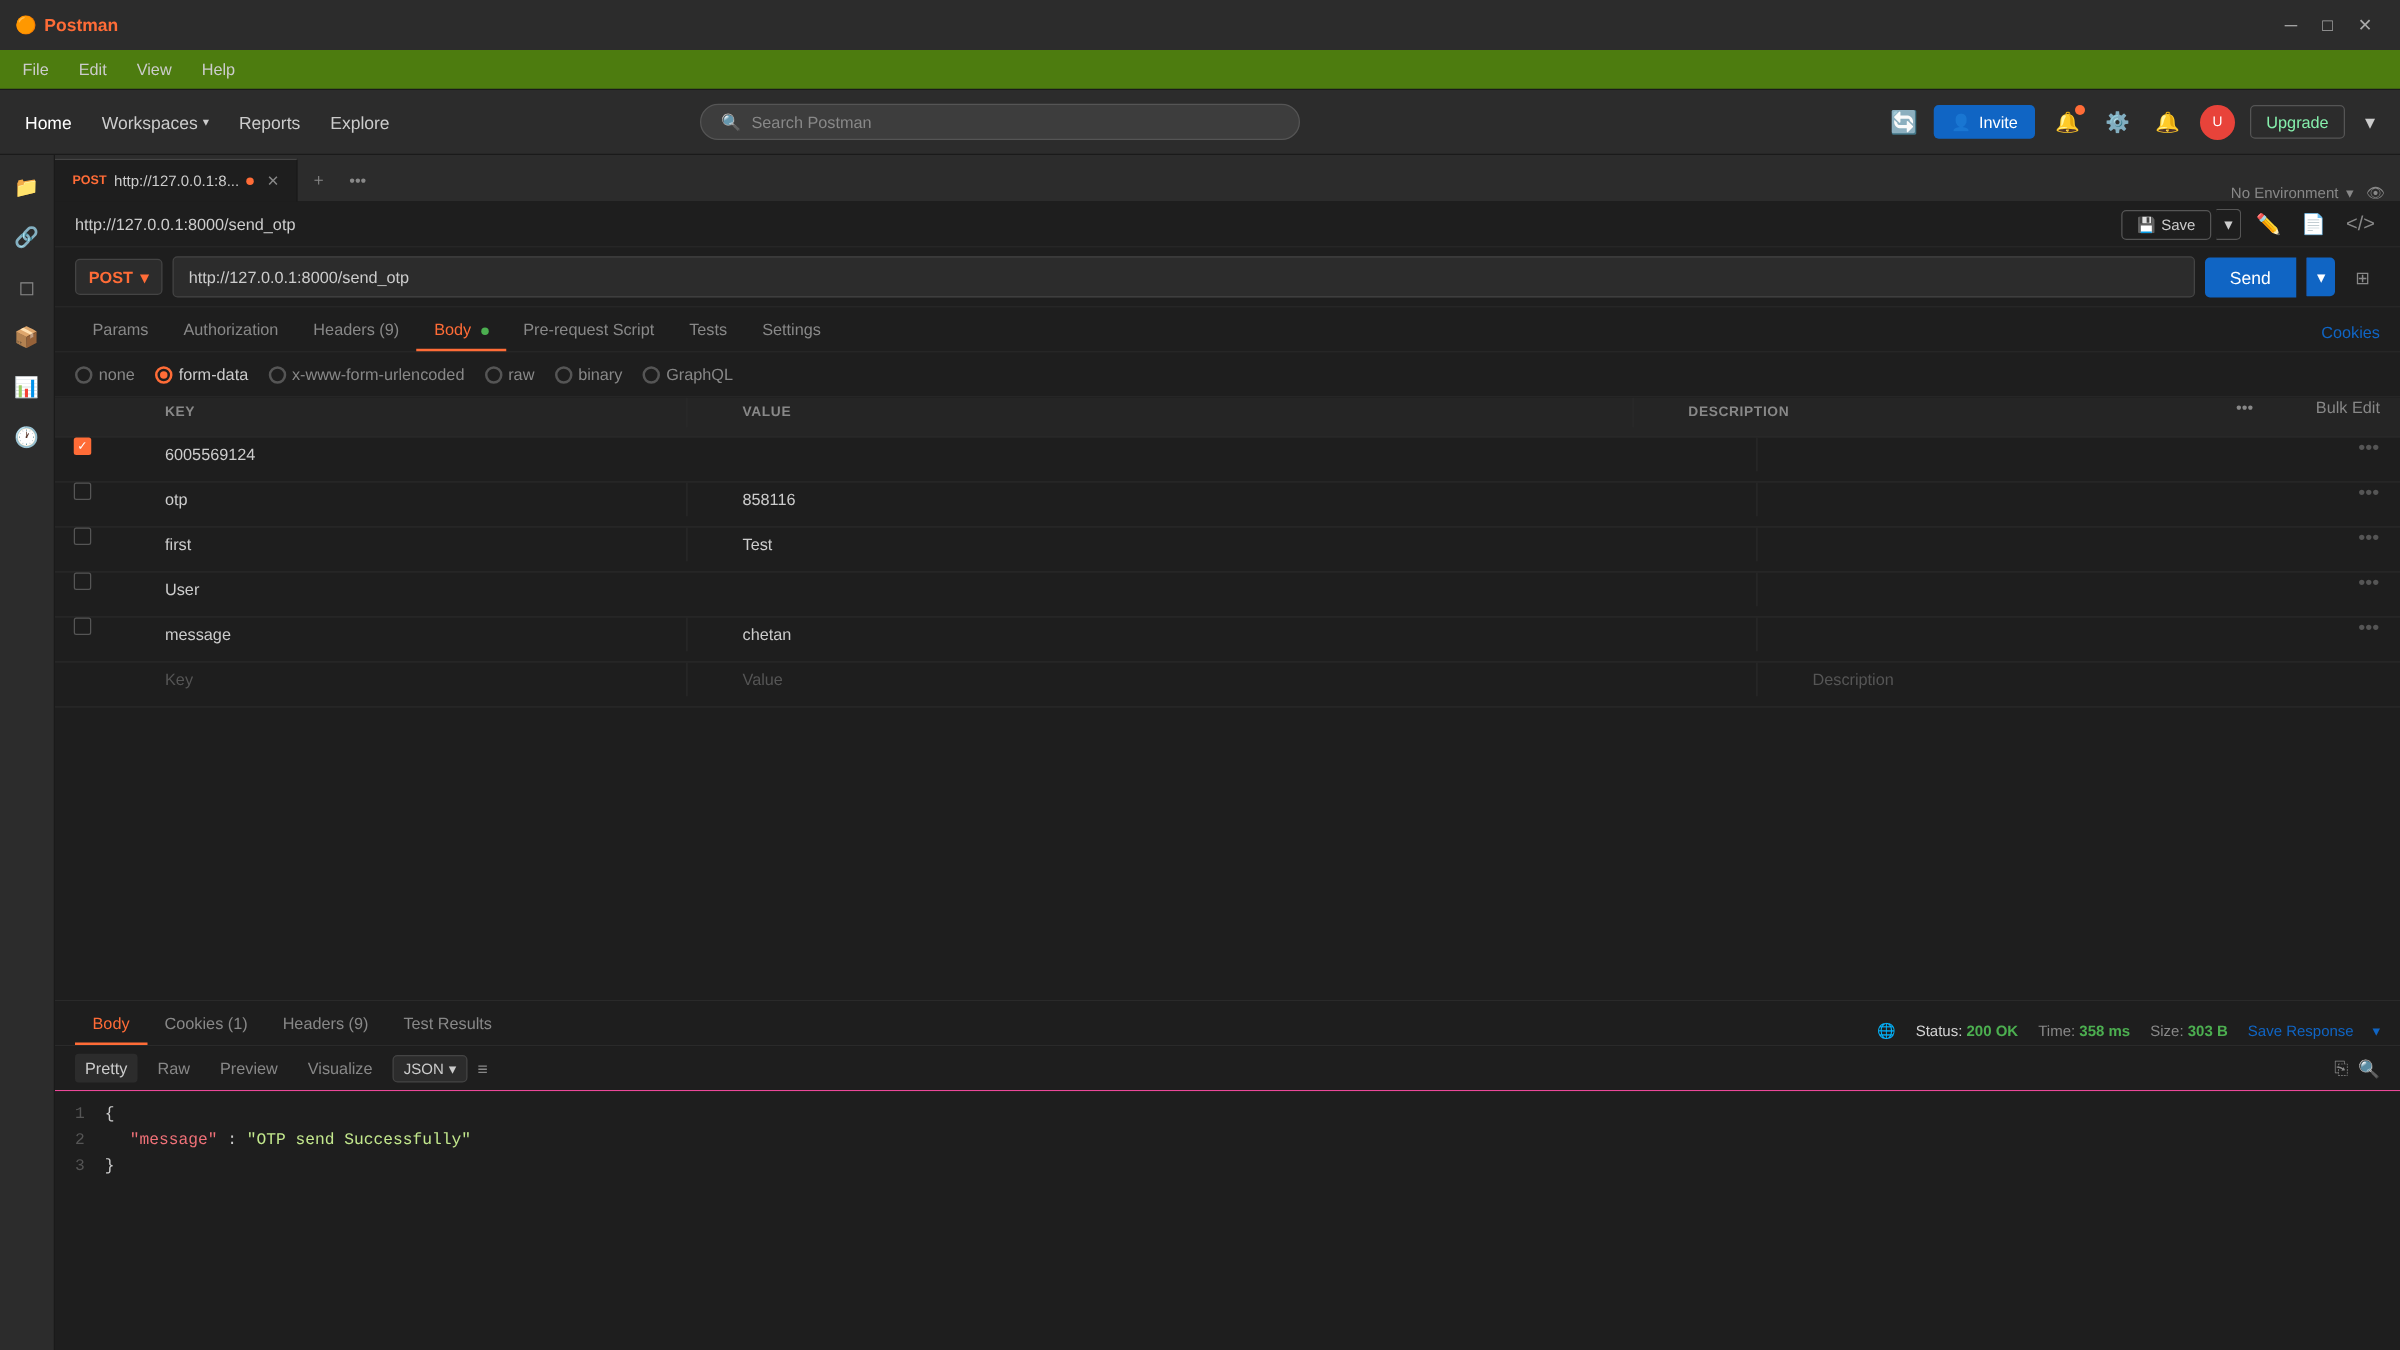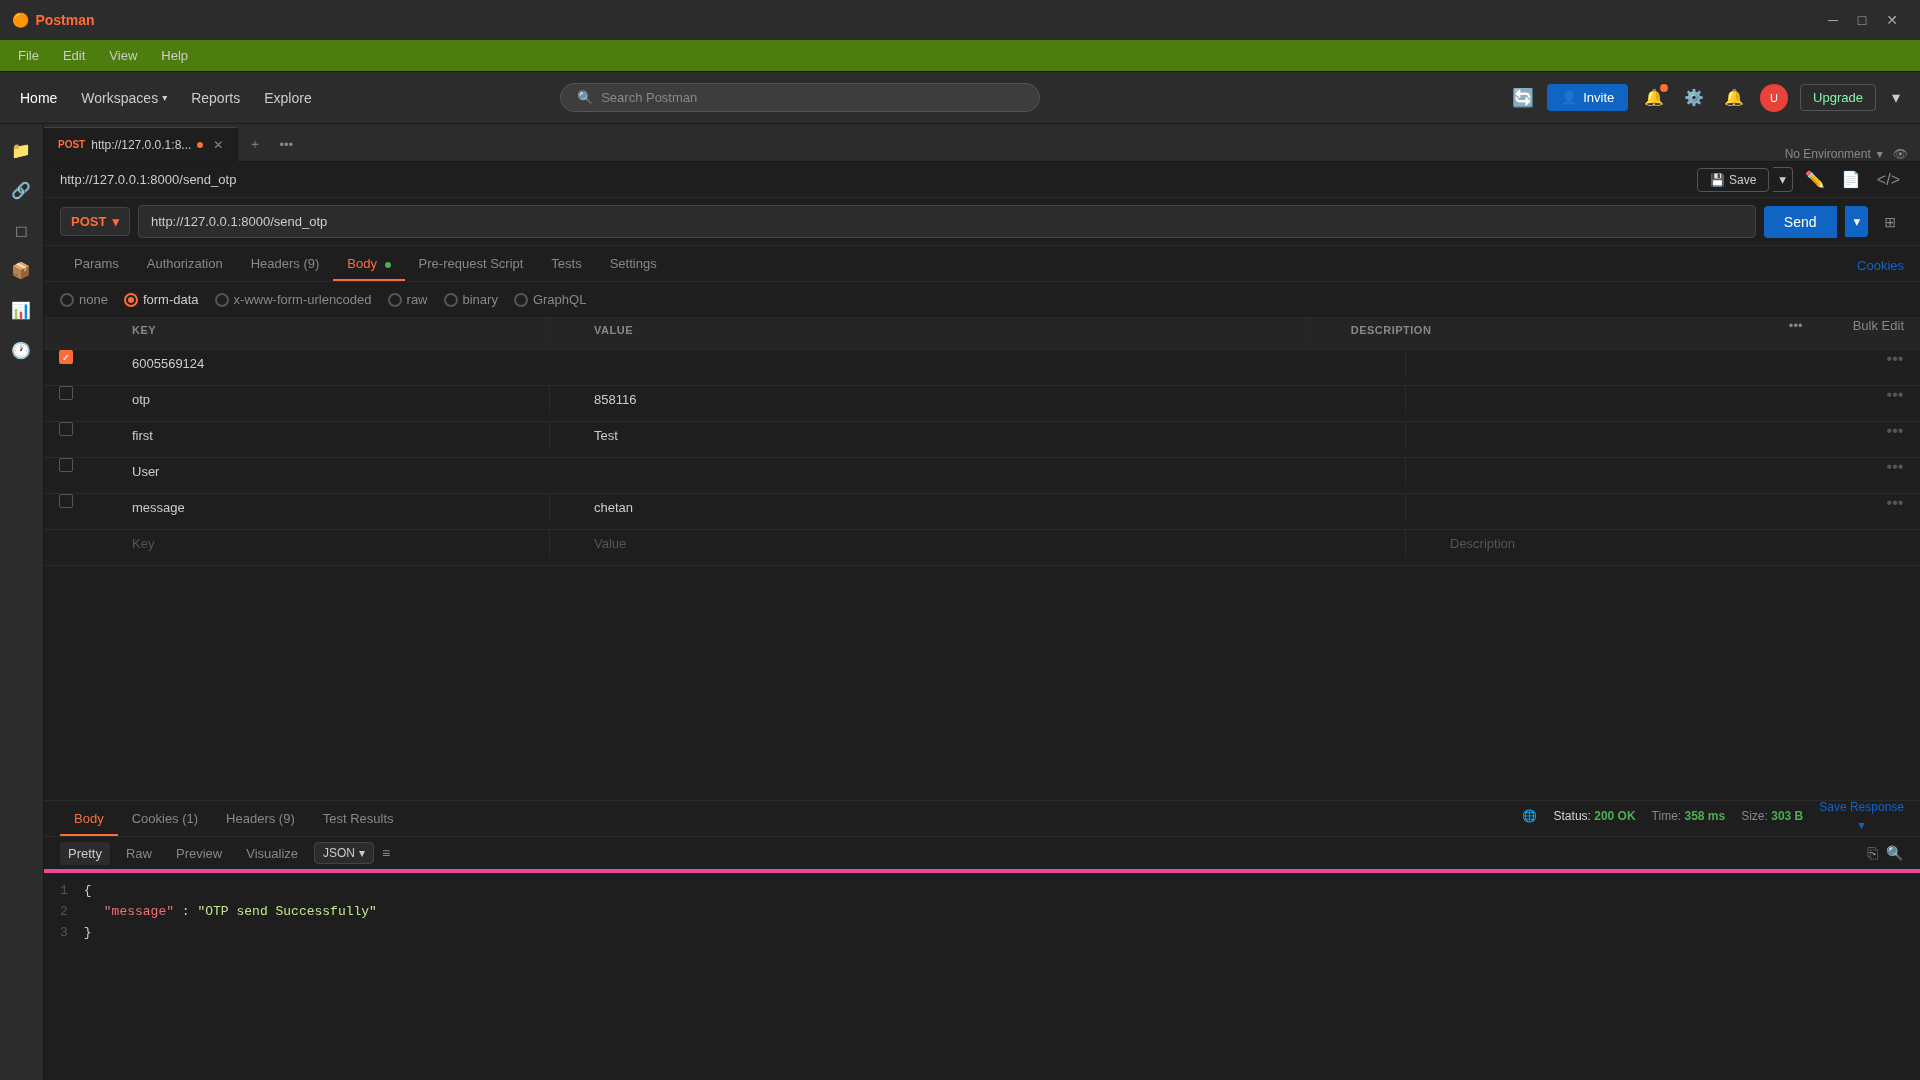--- a/index.html
+++ b/index.html
@@ -99,24 +99,24 @@
     .checkbox-unchecked { width: 14px; height: 14px; border: 1px solid #555; border-radius: 2px; background: transparent; }
 
     
     #response-section { height: 280px; background: #1e1e1e; border-top: 1px solid #2a2a2a; display: flex; flex-direction: column; }
     #response-tabs { height: 36px; background: #1e1e1e; border-bottom: 1px solid #2a2a2a; display: flex; align-items: flex-end; padding: 0 16px; gap: 0; }
     .resp-tab { padding: 8px 14px; color: #888; cursor: pointer; font-size: 13px; border-bottom: 2px solid transparent; }
     .resp-tab.active { color: #ff6c37; border-bottom: 2px solid #ff6c37; }
     #response-status { margin-left: auto; display: flex; align-items: center; gap: 16px; padding: 0 0 4px 0; font-size: 12px; }
     .status-ok { color: #4caf50; font-weight: 600; }
     .status-info { color: #888; margin-top: 40px; }
-    #save-response-btn { background: none; border: none; color: #1065c4; cursor: pointer; font-size: 12px; display: flex; align-items: center; gap: 4px; flex-direction: column; }
-
-    
-    #response-format-bar { height: 36px; background: #1e1e1e; border-bottom: 4px solid #ec4899; display: flex; align-items: center; padding: 0 16px; gap: 8px; }
+    #save-response-btn { background: none; border: none; color: #1065c4; cursor: pointer; font-size: 12px; display: flex; align-items: center; gap: 15px; }
+
+    
+    #response-format-bar { height: 36px; background: #1e1e1e; border-bottom: 1px solid #ec4899; display: flex; align-items: center; padding: 0 16px; gap: 8px; }
     .format-btn { background: none; border: none; color: #888; cursor: pointer; font-size: 13px; padding: 4px 8px; border-radius: 3px; }
     .format-btn.active { background: #2c2c2c; color: #ccc; }
     #json-selector { background: #2c2c2c; border: 1px solid #444; color: #ccc; border-radius: 4px; padding: 3px 8px; font-size: 12px; cursor: pointer; display: flex; align-items: center; gap: 4px; }
     .filter-icon { color: #888; cursor: pointer; font-size: 14px; }
     #response-actions { margin-left: auto; display: flex; align-items: center; gap: 8px; }
     .resp-action-btn { background: none; border: none; color: #888; cursor: pointer; font-size: 14px; }
 
     
     #response-body { flex: 1; background: #1e1e1e; padding: 8px 16px; font-family: 'Courier New', monospace; font-size: 13px; overflow-y: auto; }
     .line-numbers { color: #555; margin-right: 16px; user-select: none; }

